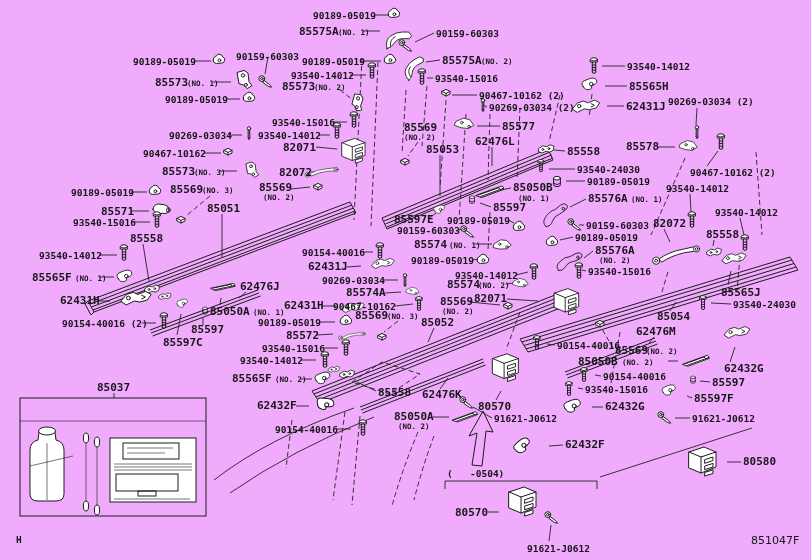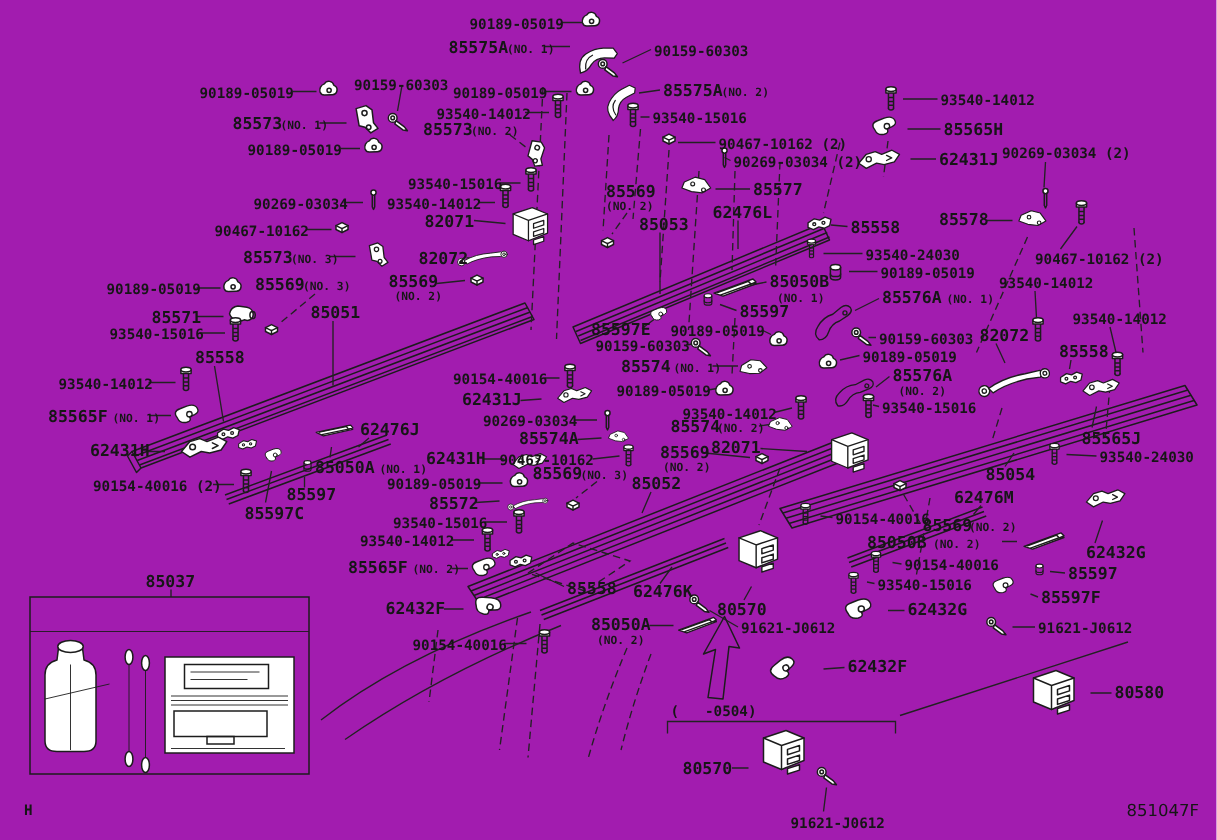--- a/index.html
+++ b/index.html
@@ -1,16 +1,16 @@
 <!DOCTYPE html>
 <html><head>
 <meta charset="utf-8">
 <style>
   html,body{margin:0;padding:0;background:#fff;}
-  .stage{position:relative;width:811px;height:560px;background:#a21caf;overflow:hidden;
+  .stage{position:relative;width:811px;height:560px;background:#f0abfc;overflow:hidden;
          font-family:"DejaVu Sans Mono",monospace;}
   svg{display:block}
   svg text{fill:#161616}
   .b{font:700 11px "DejaVu Sans Mono",monospace;}
   .s{font:700 9.5px "DejaVu Sans Mono",monospace;}
   .n{font:700 7.5px "DejaVu Sans Mono",monospace;}
   .code{font:400 11px "DejaVu Sans",sans-serif;}
   .ln path{stroke:#222;stroke-width:0.9;fill:none}
   .dash path{stroke:#222;stroke-width:0.9;fill:none;stroke-dasharray:5 3}
   .rail path,.rail polygon{stroke:#1c1c1c;stroke-width:1;fill:none;stroke-linejoin:round}

